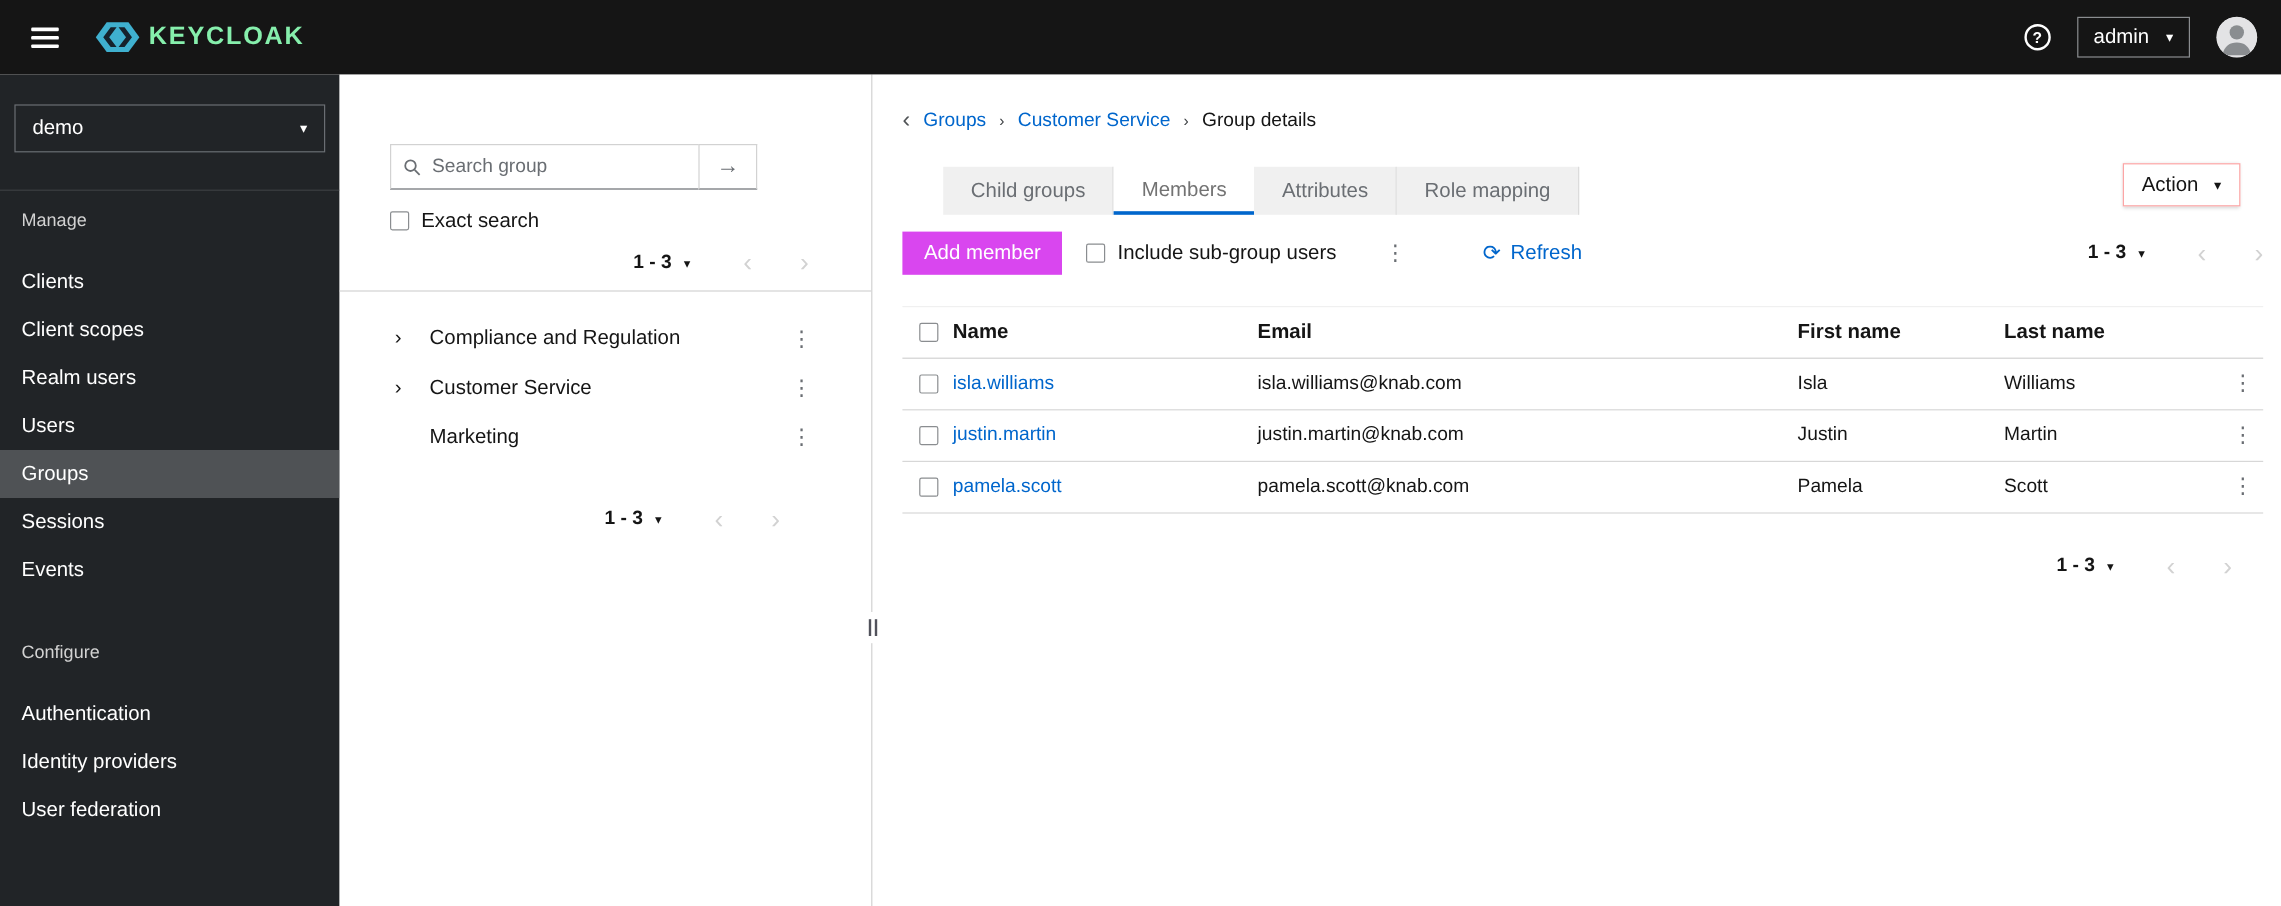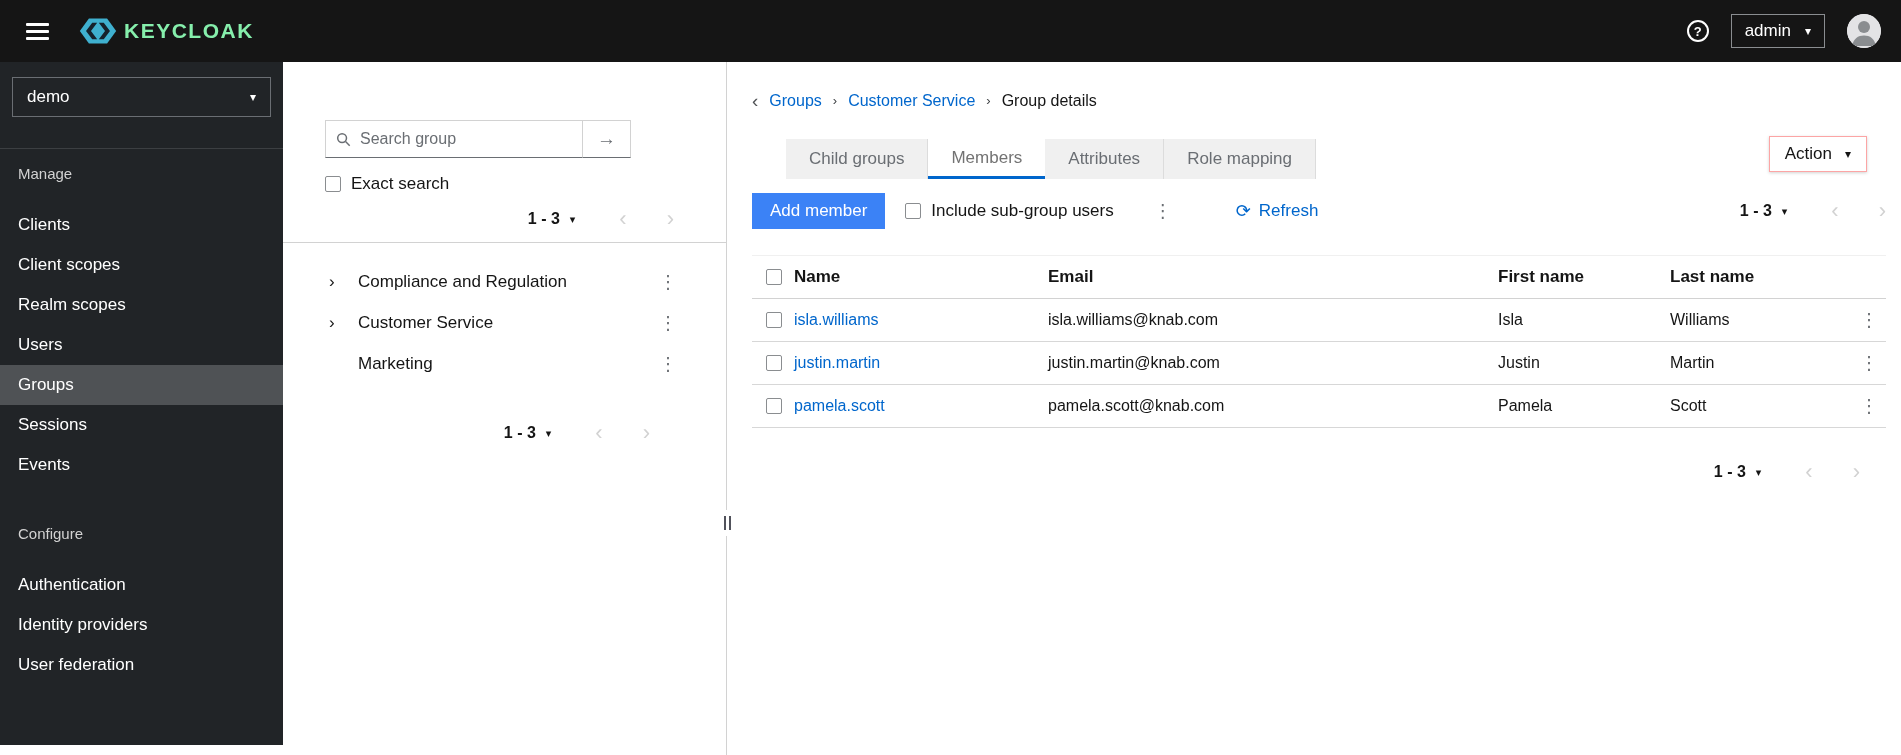--- a/index.html
+++ b/index.html
@@ -20,21 +20,21 @@
   .brand-text { font-size:21px; font-weight:bold; letter-spacing:1.5px; color:#86efac; }
   .mast-right { margin-left:auto; display:flex; align-items:center; gap:22px; }
   .help-icon { width:22px; height:22px; border:2px solid #fff; border-radius:50%; color:#fff;
     font-size:13px; font-weight:bold; display:flex; align-items:center; justify-content:center; cursor:pointer; }
   .user-dropdown { border:1px solid #8a8d90; color:#fff; height:34px; padding:0 13px;
     display:flex; align-items:center; gap:14px; cursor:pointer; font-size:17px; background:transparent; }
   .caret { font-size:12px; line-height:1; }
   .avatar { width:34px; height:34px; border-radius:50%; overflow:hidden; cursor:pointer; background:#e3e3e5; }
 
   
-  .sidebar { position:absolute; top:52px; left:0; width:283px; height:693px; background:#212427; color:#fff; }
+  .sidebar { position:absolute; top:62px; left:0; width:283px; height:693px; background:#212427; color:#fff; }
   .realm-select { margin:25px 12px 0 12px; height:40px; border:1px solid #6a6e73;
     display:flex; align-items:center; justify-content:space-between; padding:0 14px; font-size:17px; cursor:pointer; }
   .realm-select .caret { color:#fff; }
   .sidebar-divider { border-bottom:1px solid #3c3f42; margin-top:31px; }
   .nav-section-title { padding:16px 18px 0 18px; font-size:15px; color:#d2d2d2; }
   .nav-section-title.configure { padding-top:40px; }
   .nav-list { margin-top:23px; }
   .nav-item { height:40px; display:flex; align-items:center; padding:0 18px; font-size:17px; color:#fff; cursor:pointer; }
   .nav-item.active { background:#4f5255; }
 
@@ -85,21 +85,21 @@
   .action-btn { position:absolute; top:74px; right:34px; height:36px; padding:0 15px;
     background:#fff; border:1px solid #fca5a5; box-shadow:0 1px 3px rgba(3,3,3,0.18);
     display:flex; align-items:center; gap:13px; font-size:17px; cursor:pointer; }
 
   .tabs { margin:29px 0 0 34px; display:flex; height:40px; }
   .tab { padding:0 23px; display:flex; align-items:center; font-size:17px; color:#6a6e73;
     background:#f0f0f0; border-right:1px solid #dcdcdc; cursor:pointer; }
   .tab.active { background:#fff; color:#737373; border-right:none; border-bottom:3px solid #0066cc; }
 
   .toolbar { margin-top:10px; height:44px; display:flex; align-items:center; }
-  .btn-primary { background:#3b82f6; color:#fff; border:none; height:36px; padding:0 18px;
+  .btn-primary { background:#d946ef; color:#fff; border:none; height:36px; padding:0 18px;
     font-size:17px; cursor:pointer; font-family:"Liberation Sans","DejaVu Sans",sans-serif; }
   .include-row { margin-left:20px; display:flex; align-items:center; gap:10px; font-size:17px; }
   .toolbar-kebab { margin-left:36px; }
   .refresh { margin-left:60px; display:flex; align-items:center; gap:8px; font-size:17px; color:#0066cc; cursor:pointer; }
   .refresh-icon { font-size:18px; line-height:1; }
   .toolbar .pagination { margin-left:auto; }
 
   .members-table { margin-top:22px; border-top:1px solid #f0f0f0; }
   .grid-row { display:grid; grid-template-columns:42px 254px 450px 172px 182px 34px;
     align-items:center; height:43px; border-bottom:1px solid #d7d7d7; font-size:16px; }
@@ -147,21 +147,21 @@
   <div class="realm-select">
     <span>demo</span>
     <span class="caret">▾</span>
   </div>
   <div class="sidebar-divider"></div>
 
   <div class="nav-section-title">Manage</div>
   <div class="nav-list">
     <div class="nav-item">Clients</div>
     <div class="nav-item">Client scopes</div>
-    <div class="nav-item">Realm scopes</div>
+    <div class="nav-item">Realm users</div>
     <div class="nav-item">Users</div>
     <div class="nav-item active">Groups</div>
     <div class="nav-item">Sessions</div>
     <div class="nav-item">Events</div>
   </div>
 
   <div class="nav-section-title configure">Configure</div>
   <div class="nav-list">
     <div class="nav-item">Authentication</div>
     <div class="nav-item">Identity providers</div>

